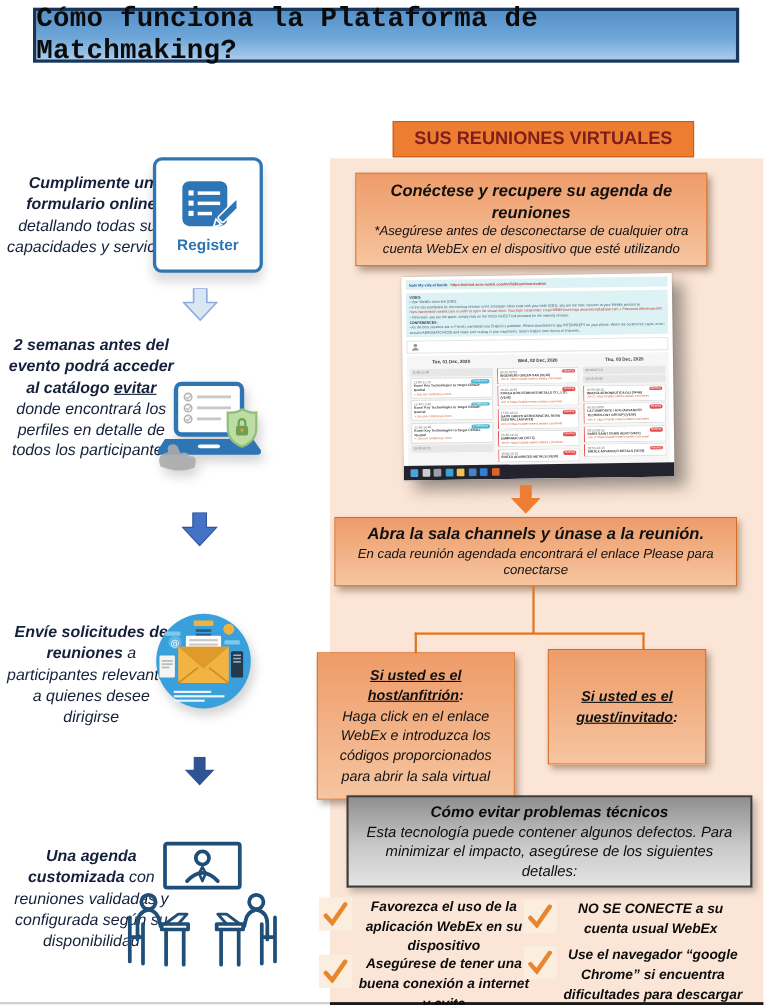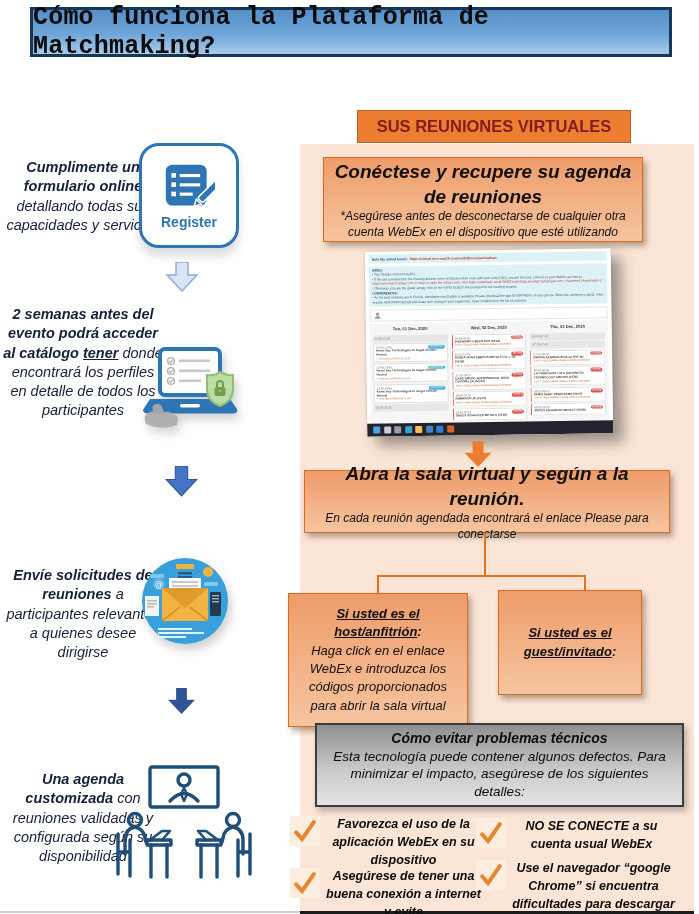--- a/index.html
+++ b/index.html
@@ -12,38 +12,38 @@
     background:linear-gradient(180deg,#5590c8 0%,#6ea6d8 55%,#a9cbea 100%);
     display:flex;align-items:center;justify-content:center;
     font-weight:bold;font-size:25px;color:#0b0b0b;letter-spacing:.2px;font-family:Liberation Mono, monospace;}
 
   
   .step-text{font-size:14.5px;font-style:italic;color:#15203a;text-align:center;line-height:1.33;}
   .b{font-weight:bold;}
   .u{text-decoration:underline;}
 
   .register-box{left:139px;top:143px;width:94px;height:99px;background:#fff;
-    border:3px solid #2E75B6;border-radius:20px;box-shadow:0 8px 10px rgba(0,0,0,.14);
+    border:3px solid #2E75B6;border-radius:8px;box-shadow:0 8px 10px rgba(0,0,0,.14);
     display:flex;flex-direction:column;align-items:center;justify-content:center;gap:2px;}
   .register-label{color:#2E75B6;font-weight:bold;font-size:14px;}
 
   .icon-shadow{filter:drop-shadow(3px 6px 5px rgba(0,0,0,.18));}
 
   
   .panel{left:300px;top:144px;width:394px;height:767px;background:#FBE5D6;
     border-bottom:3px solid #1c1c1c;}
   .vheader{left:357px;top:110px;width:272px;height:31px;background:#ED7D31;
     border:1px solid #c55f16;display:flex;align-items:center;justify-content:center;
     font-weight:bold;font-size:16.5px;color:#7f1d1d;}
 
   .obox{background:linear-gradient(180deg,#EE9C69 0%,#F6C5A0 100%);
     border:1.6px solid #D96B20;box-shadow:3px 4px 6px rgba(70,45,20,.40);
     font-style:italic;text-align:center;color:#101010;
     display:flex;flex-direction:column;justify-content:center;padding:4px 6px;box-sizing:border-box;}
-  .obt{font-weight:bold;font-size:19px;line-height:1.32;}
+  .obt{font-weight:bold;font-size:15px;line-height:1.32;}
   .obb{font-size:12px;line-height:1.32;}
   .small-box .obt,.small-box .obb{font-size:13px;line-height:1.42;}
 
   .graybox{background:linear-gradient(180deg,#8f8f8f 0%,#c9c9c9 55%,#e3e3e3 100%);
     border:2.5px solid #3c3c3c;box-shadow:3px 4px 6px rgba(70,70,70,.35);
     font-style:italic;text-align:center;color:#0c0c0c;
     display:flex;flex-direction:column;justify-content:center;padding:4px 8px;box-sizing:border-box;}
   .graybox .obt{font-size:14px;}
 
   .line{position:absolute;background:#E2731B;}
@@ -123,21 +123,21 @@
       </g>
     </svg>
     <div class="register-label">Register</div>
   </div>
   <svg class="abs" style="left:166px;top:262px" width="32" height="30" viewBox="0 0 30 30">
     <polygon points="9,0 21,0 21,13 30,13 15,29 0,13 9,13" fill="#D9E6F4" stroke="#8FAADC" stroke-width="1.5"></polygon>
   </svg>
 
   <div class="abs step-text" style="left:2px;top:305px;width:162px">
     <span class="b">2 semanas antes del evento podrá acceder al catálogo</span>
-    <span class="b u">tener</span>
+    <span class="b u">evitar</span>
     <span>donde encontrará los perfiles en detalle de todos los participantes</span>
   </div>
   <svg class="abs icon-shadow" style="left:136px;top:346px" width="104" height="86" viewBox="0 0 104 86">
     <rect x="24" y="3" width="60" height="46" rx="5" fill="#fff" stroke="#2E75B6" stroke-width="4"></rect>
     <circle cx="35" cy="15" r="3.4" fill="none" stroke="#b3b3b3" stroke-width="1.4"></circle>
     <path d="M33 15 l1.6 1.6 l3-3.4" stroke="#b3b3b3" stroke-width="1.2" fill="none"></path>
     <rect x="43" y="13.5" width="31" height="2.6" fill="#c9c9c9"></rect>
     <circle cx="35" cy="25" r="3.4" fill="none" stroke="#b3b3b3" stroke-width="1.4"></circle>
     <path d="M33 25 l1.6 1.6 l3-3.4" stroke="#b3b3b3" stroke-width="1.2" fill="none"></path>
     <rect x="43" y="23.5" width="31" height="2.6" fill="#c9c9c9"></rect>
@@ -367,21 +367,21 @@
         <div class="tb-ic" style="background: rgb(47, 127, 212);"></div>
         <div class="tb-ic" style="background: rgb(224, 96, 42);"></div>
       </div>
   </div>
 
   <svg class="abs" style="left:463px;top:441px" width="30" height="27" viewBox="0 0 30 30">
     <polygon points="9,0 21,0 21,13 30,13 15,29 0,13 9,13" fill="#ED7D31"></polygon>
   </svg>
 
   <div class="abs obox" style="left:304px;top:470px;width:366px;height:63px">
-    <div class="obt">Abra la sala virtual y según a la reunión.</div>
+    <div class="obt">Abra la sala channels y únase a la reunión.</div>
     <div class="obb">En cada reunión agendada encontrará el enlace Please para conectarse</div>
   </div>
 
   <div class="line" style="left:484px;top:533px;width:2px;height:43px"></div>
   <div class="line" style="left:377px;top:575px;width:209px;height:2px"></div>
   <div class="line" style="left:377px;top:575px;width:2px;height:19px"></div>
   <div class="line" style="left:584px;top:575px;width:2px;height:16px"></div>
 
   <div class="abs obox small-box" style="left:288px;top:593px;width:180px;height:134px">
     <div class="obt"><span class="u">Si usted es el host/anfitrión</span><span>:</span></div>

